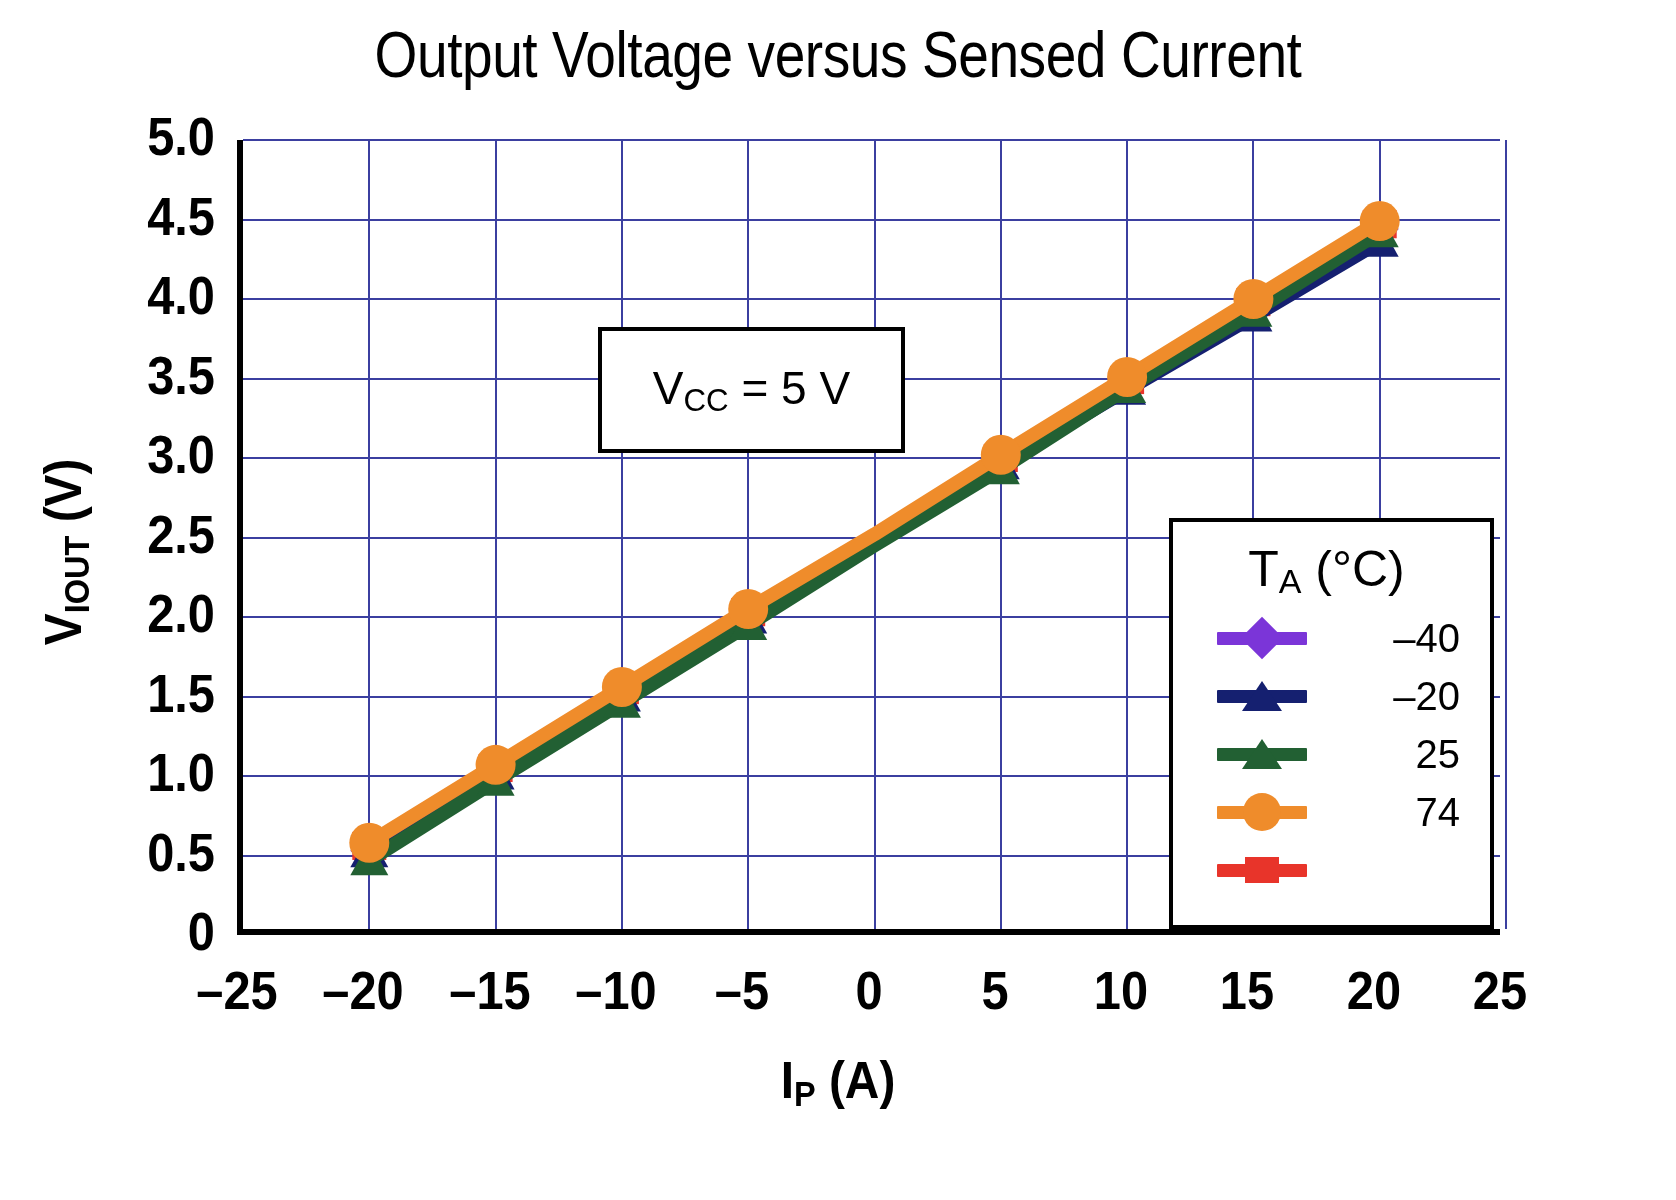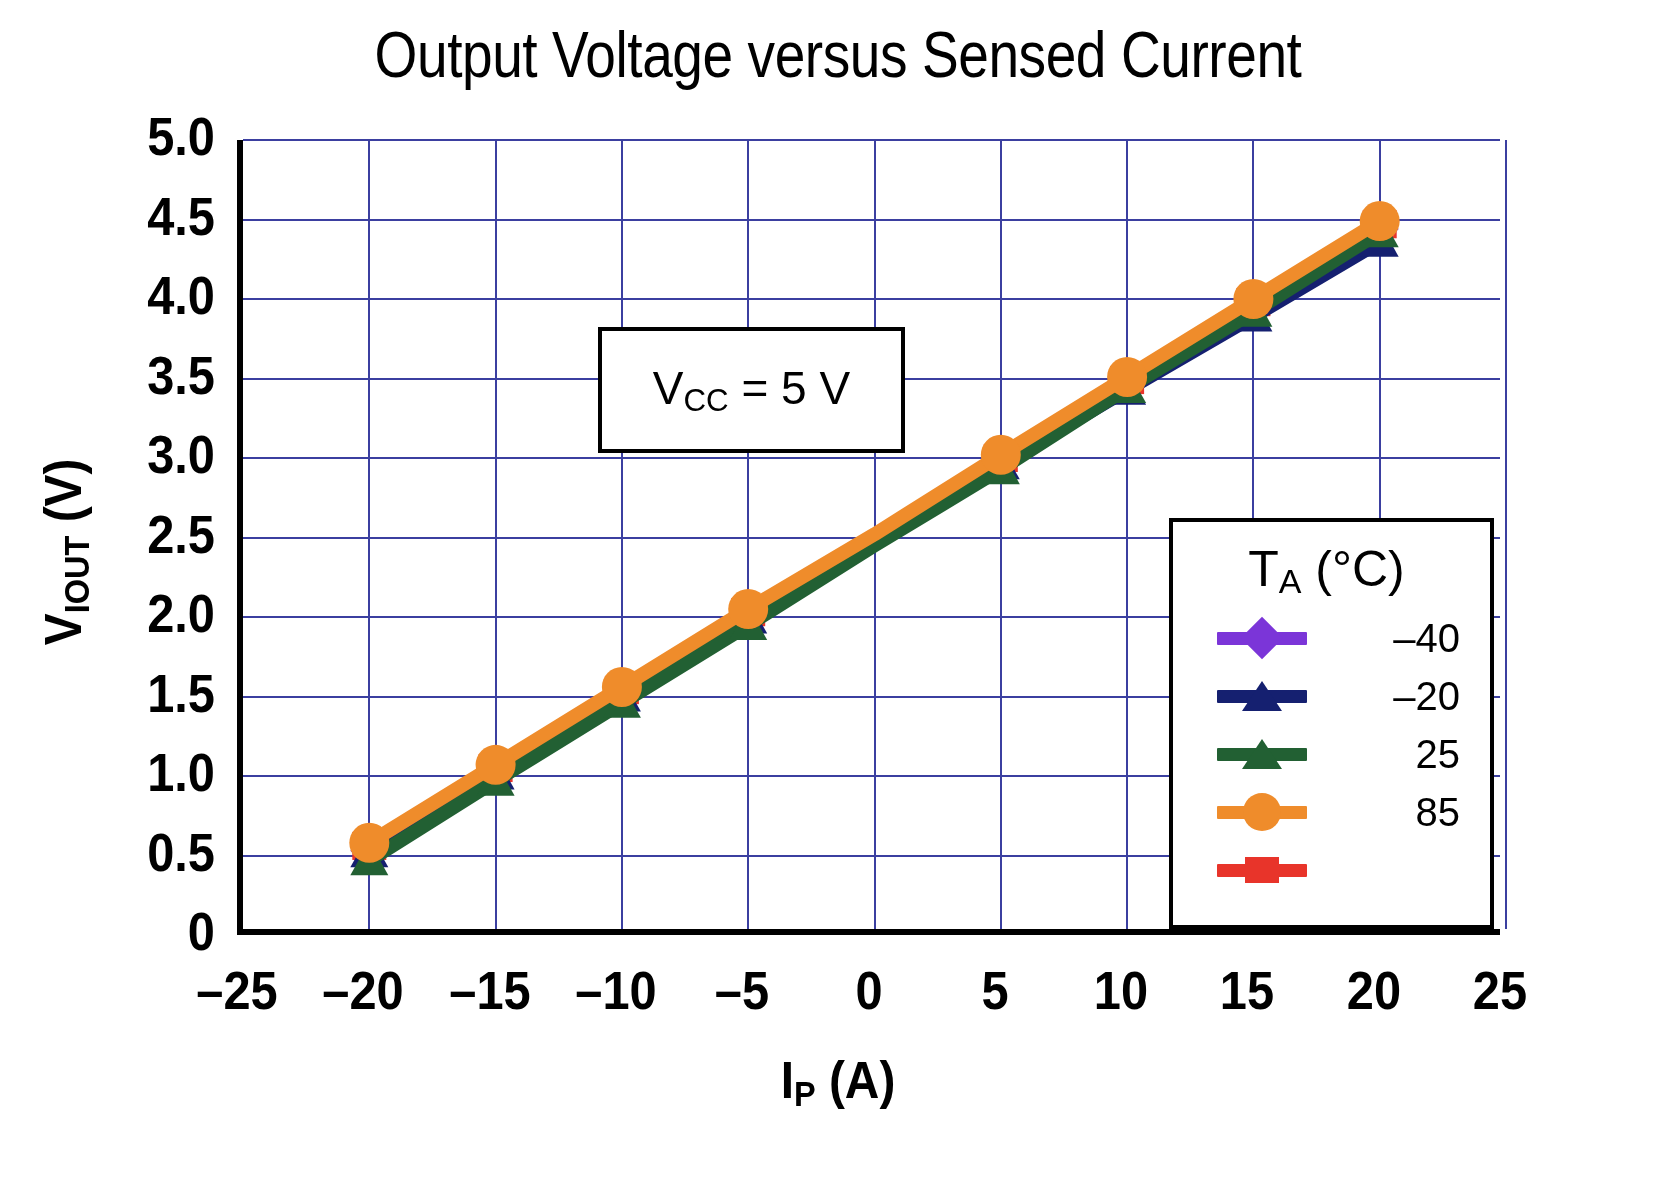--- a/index.html
+++ b/index.html
@@ -244,21 +244,21 @@
             <div class="bar" style="background: rgb(34, 96, 51);"></div>
             <div class="mk mk-tri" style="border-bottom: 30px solid rgb(34, 96, 51);"></div>
           </div>
           <div class="legend-label">25</div>
         </div>
         <div class="legend-row">
           <div class="legend-sample">
             <div class="bar" style="background: rgb(239, 140, 43);"></div>
             <div class="mk mk-circle" style="background: rgb(239, 140, 43);"></div>
           </div>
-          <div class="legend-label">85</div>
+          <div class="legend-label">74</div>
         </div>
         <div class="legend-row">
           <div class="legend-sample">
             <div class="bar" style="background: rgb(232, 52, 42);"></div>
             <div class="mk mk-square" style="background: rgb(232, 52, 42);"></div>
           </div>
         </div>
       </div>
   </div>
 

